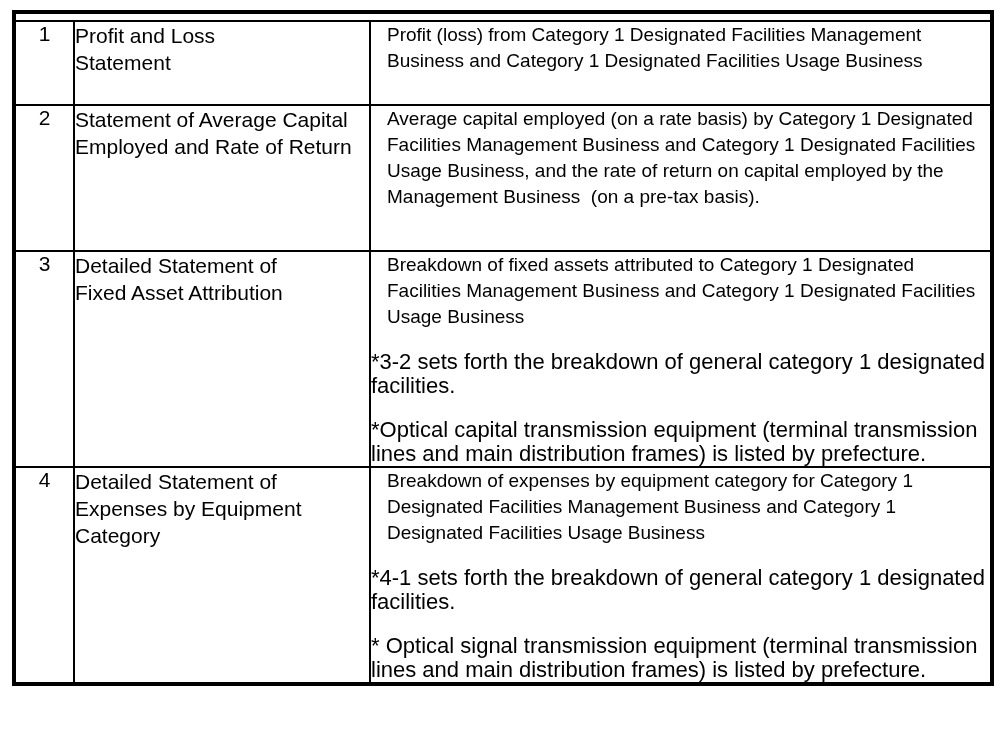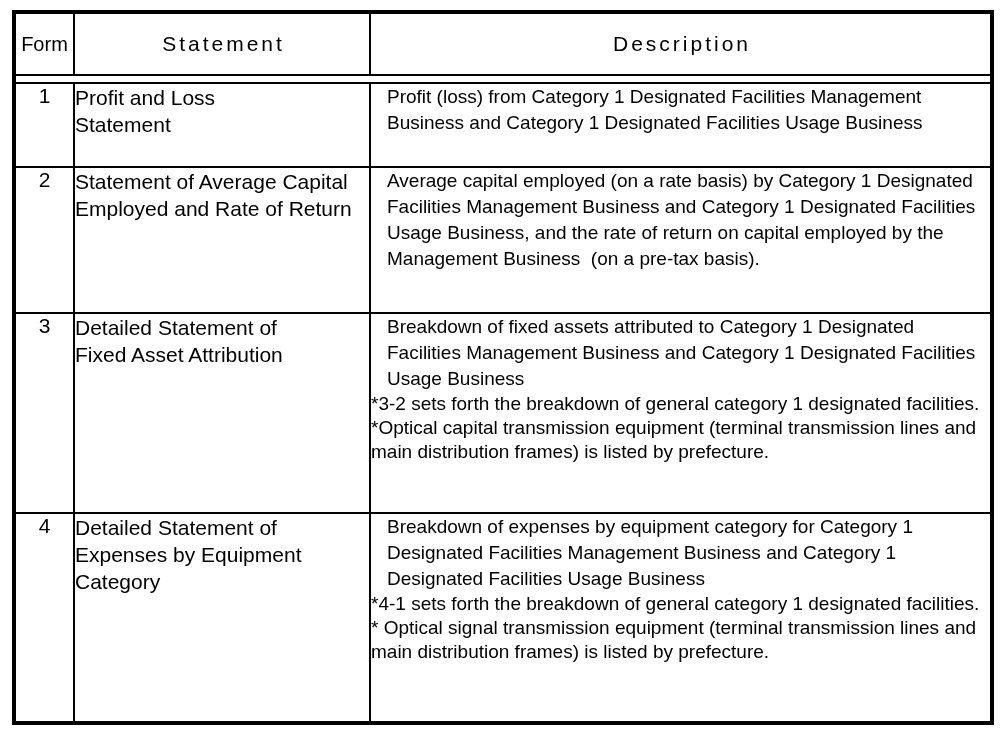--- a/index.html
+++ b/index.html
@@ -119,23 +119,24 @@
     line-height: 25.5px;
   }
 
   .desc-main {
     font-size: 19px;
     line-height: 26px;
     white-space: pre-wrap;
     padding-left: 16px;
   }
   .desc-note {
-    font-size: 19px;
+    font-size: 22px;
     line-height: 24px;
     white-space: pre-wrap;
+    margin-top: 20px;
   }
 
   
   tr.row-1 { height: 84px; }
   tr.row-2 { height: 146px; }
   tr.row-3 { height: 200px; }
   tr.row-4 { height: 210px; }
 </style>
 </head>
 <body>
@@ -143,31 +144,20 @@
 <div id="sheet">
 
   <table class="form-table">
     <colgroup>
       <col class="c-form">
       <col class="c-statement">
       <col class="c-description">
     </colgroup>
 
     <thead>
-      <tr class="head-row">
-        <th>
-          <span class="head-label small">Form</span>
-        </th>
-        <th>
-          <span class="head-label">Statement</span>
-        </th>
-        <th>
-          <span class="head-label">Description</span>
-        </th>
-      </tr>
       <tr class="double-rule">
         <td colspan="3"></td>
       </tr>
     </thead>
 
     <tbody>
 
       <tr class="body-row first-body row-1">
         <td class="cell-form">1</td>
         <td class="cell-statement" style="white-space: pre-wrap; margin-left: 11px;">Profit and Loss

